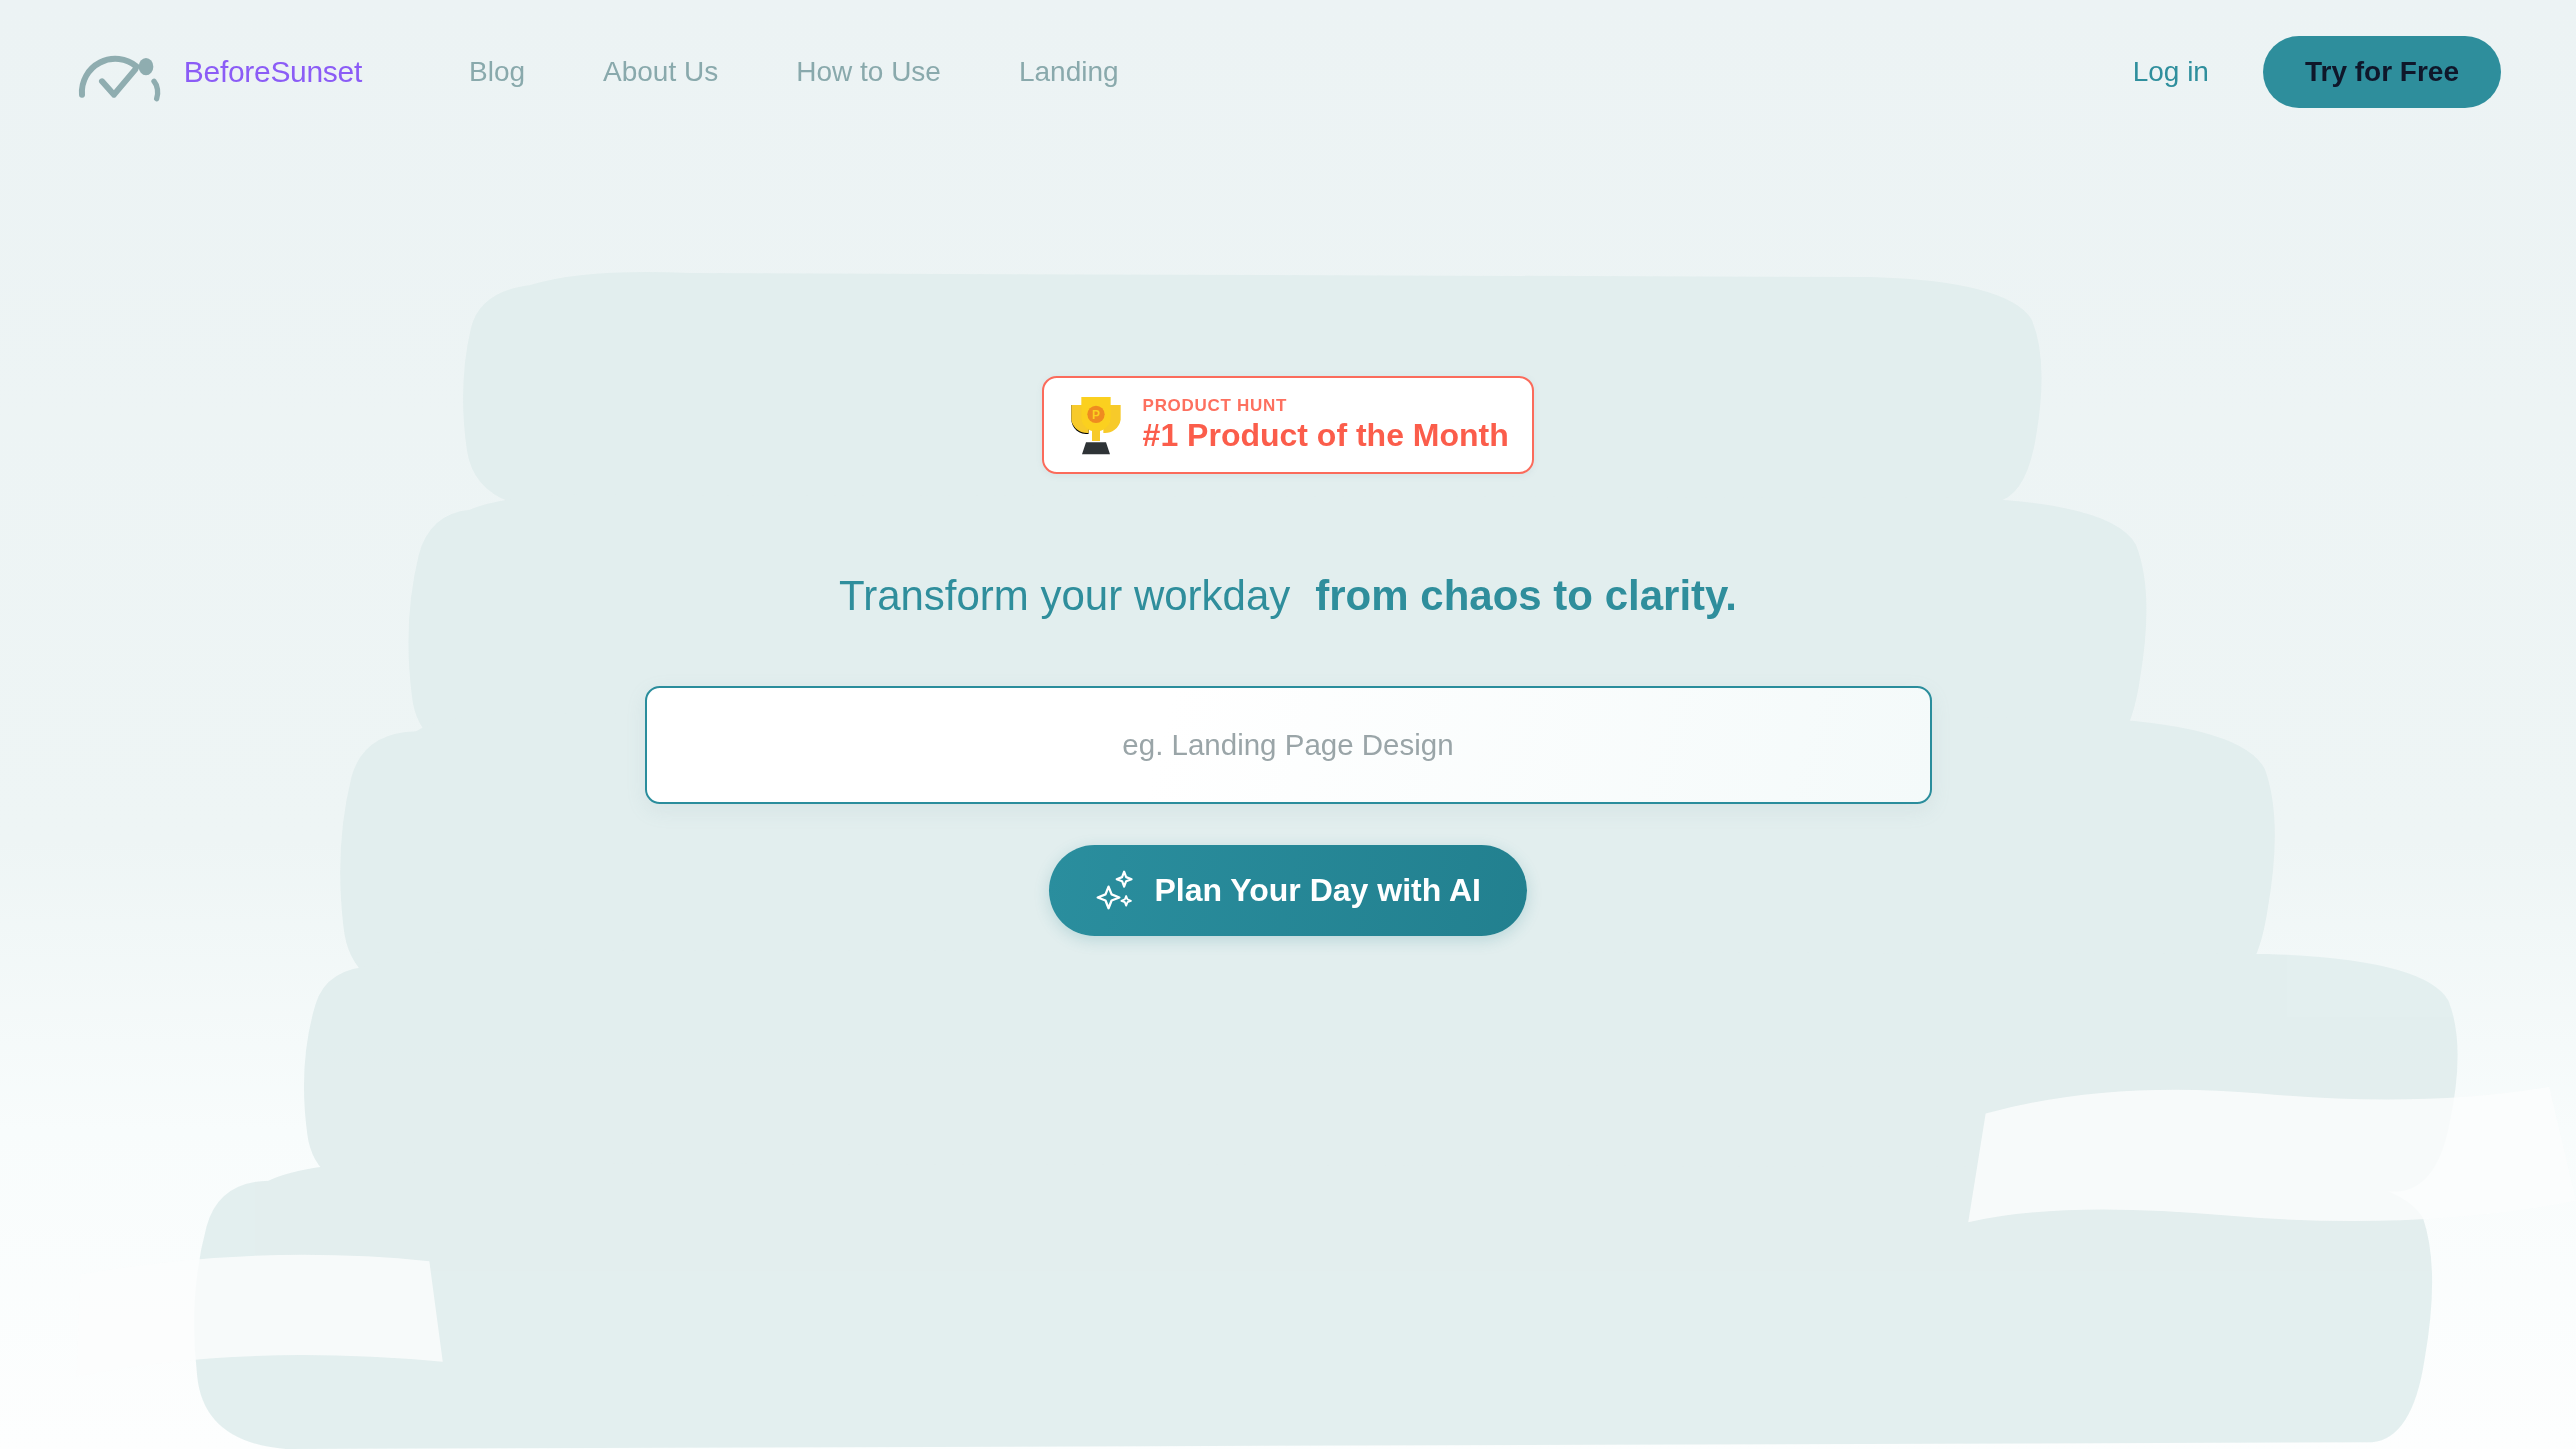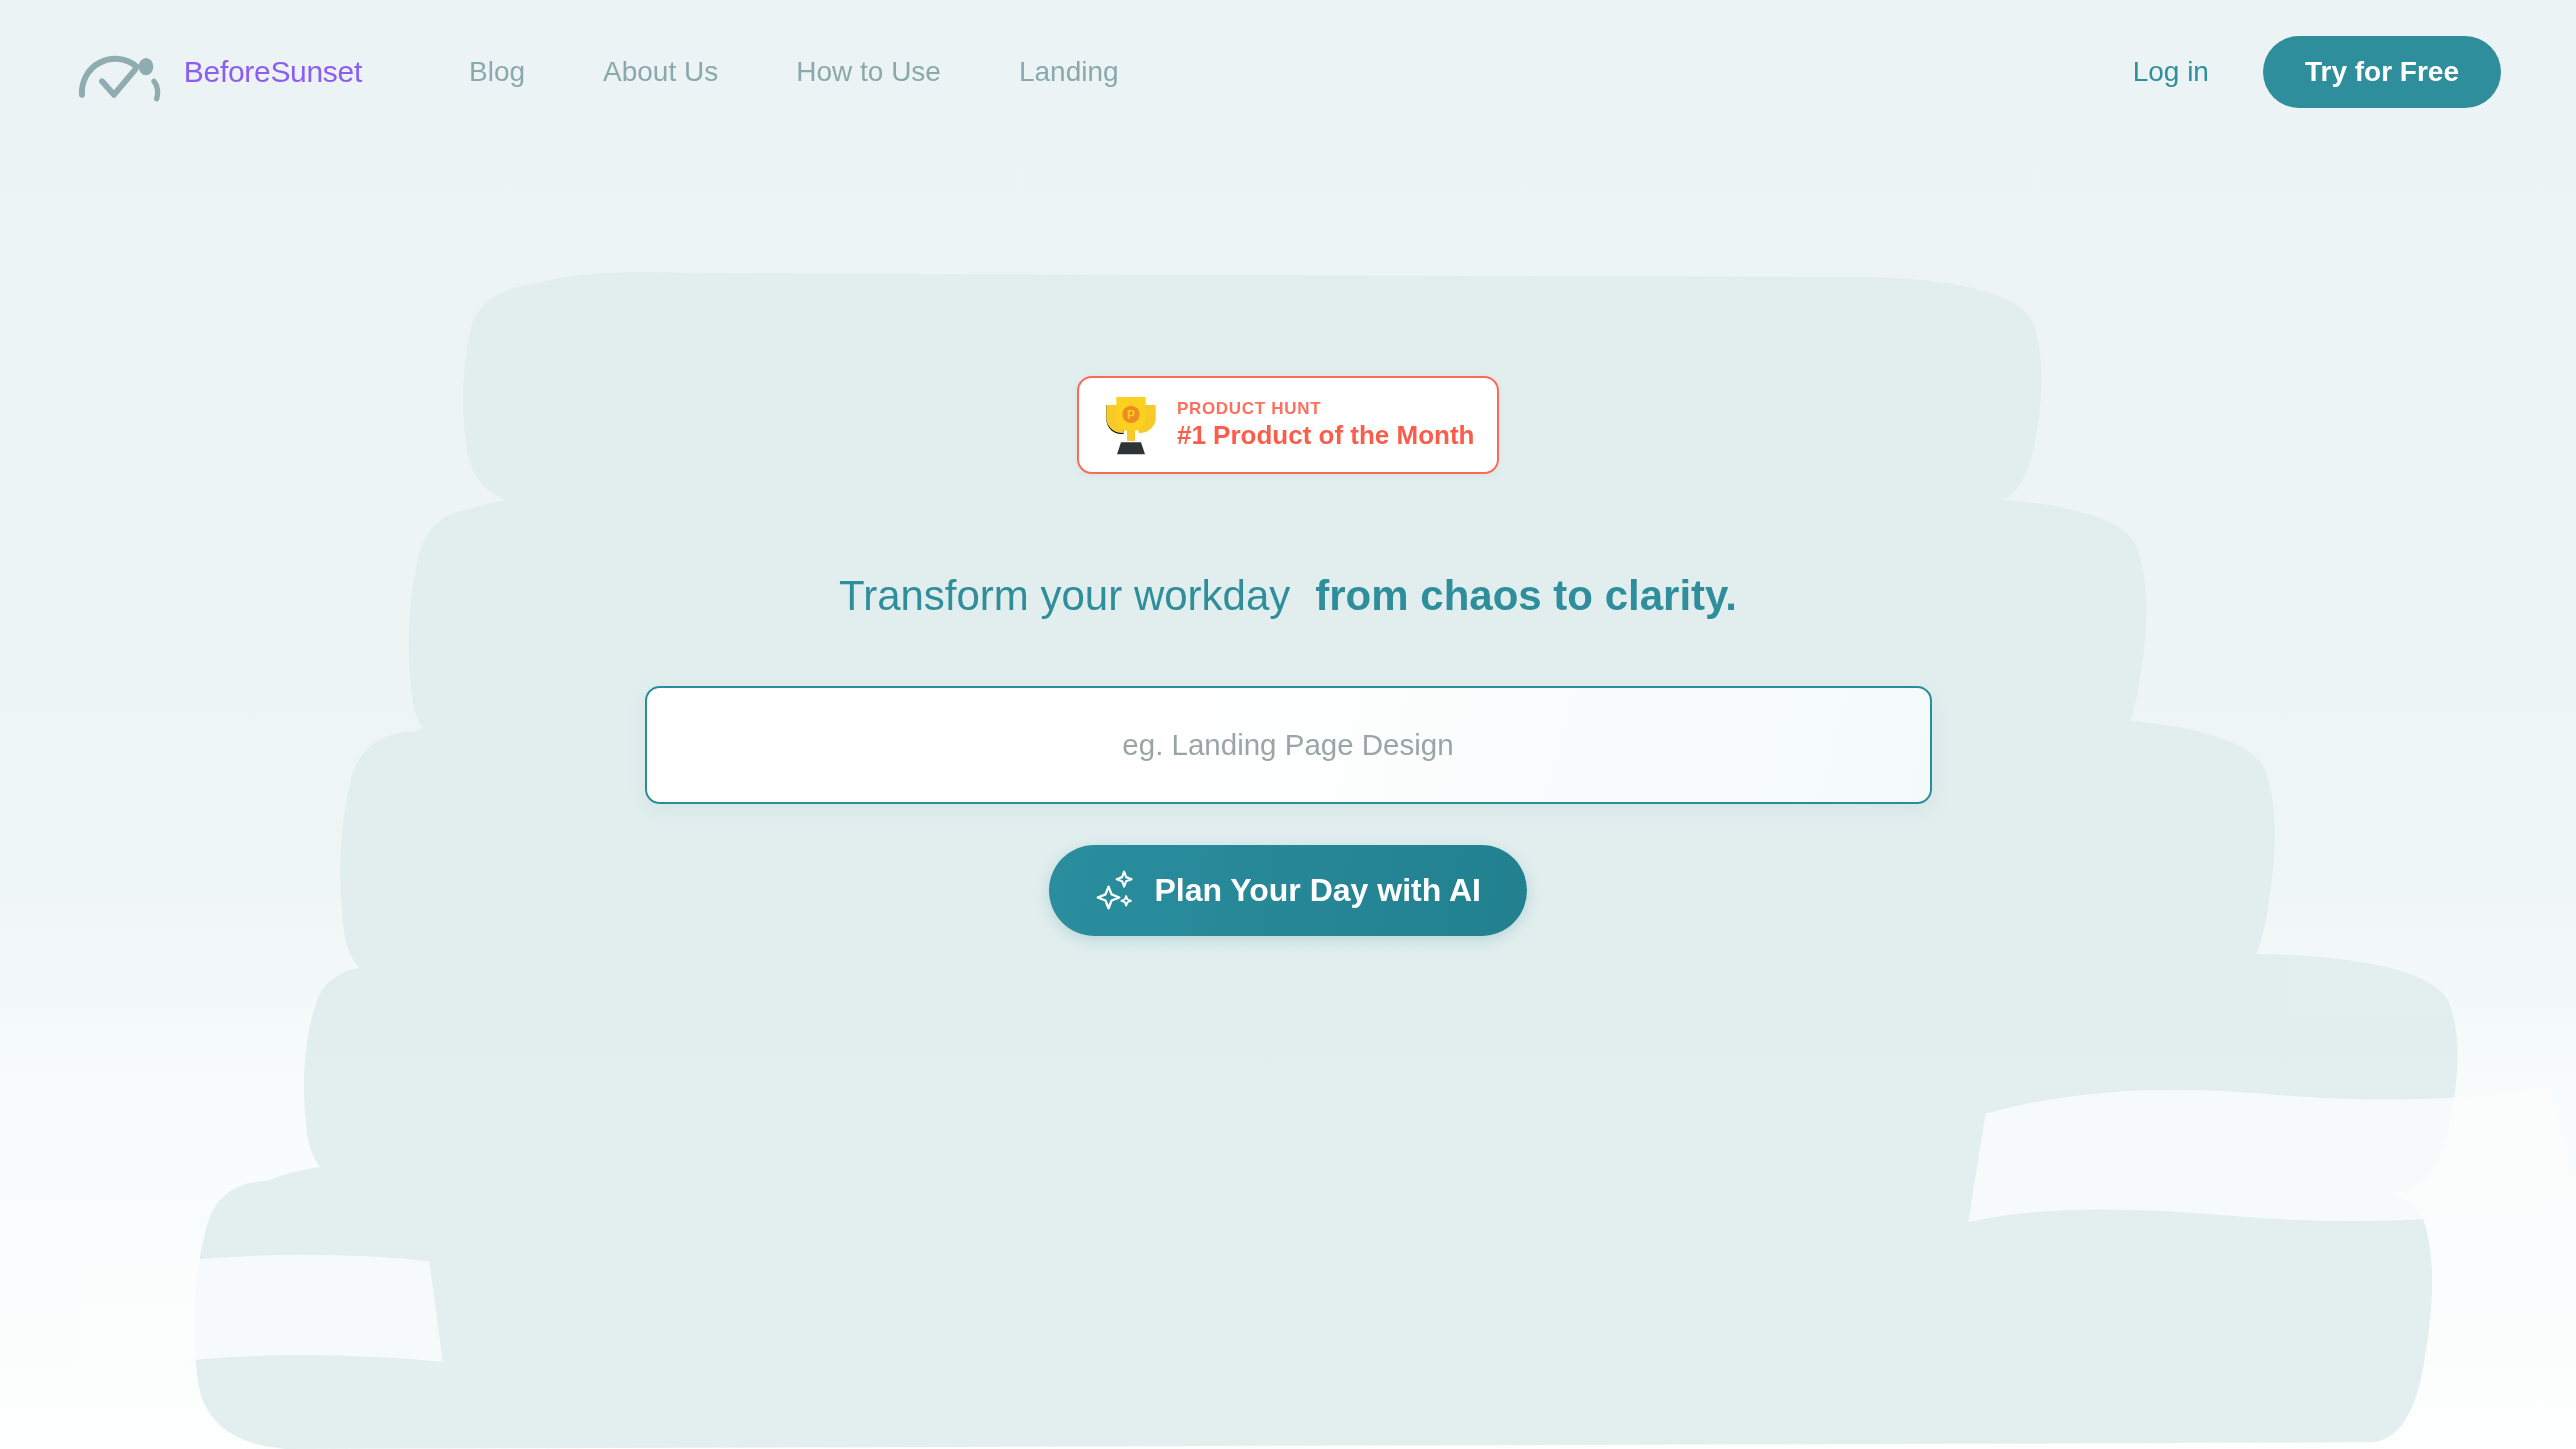--- a/index.html
+++ b/index.html
@@ -79,21 +79,21 @@
   #login-link {
     font-size: 28px;
     color: #2f8f9d;
     text-decoration: none;
     white-space: nowrap;
     font-weight: 400;
     line-height: 1;
   }
   #try-free-button {
     background: #2e8e9c;
-    color: #ffffff;
+    color: #0f172a;
     font-size: 28px;
     font-weight: 700;
     border: none;
     border-radius: 670px;
     padding: 20px 42px;
     cursor: pointer;
     white-space: nowrap;
     font-family: "Liberation Sans", sans-serif;
     line-height: 1.12;
   }
@@ -127,21 +127,21 @@
   #trophy-icon { width: 58px; height: 64px; display: block; flex: none; }
   .badge-text { display: flex; flex-direction: column; gap: 4.7px; }
   #product-hunt-eyebrow {
     font-size: 17px;
     font-weight: 700;
     color: #fd705f;
     letter-spacing: 0.7px;
     line-height: 1;
   }
   #product-hunt-title {
-    font-size: 26px;
+    font-size: 32px;
     font-weight: 700;
     color: #fb5d4b;
     line-height: 1.05;
     white-space: nowrap;
   }
 
   
   #hero-eyebrow {
     margin-top: 99px;
     font-size: 42px;

